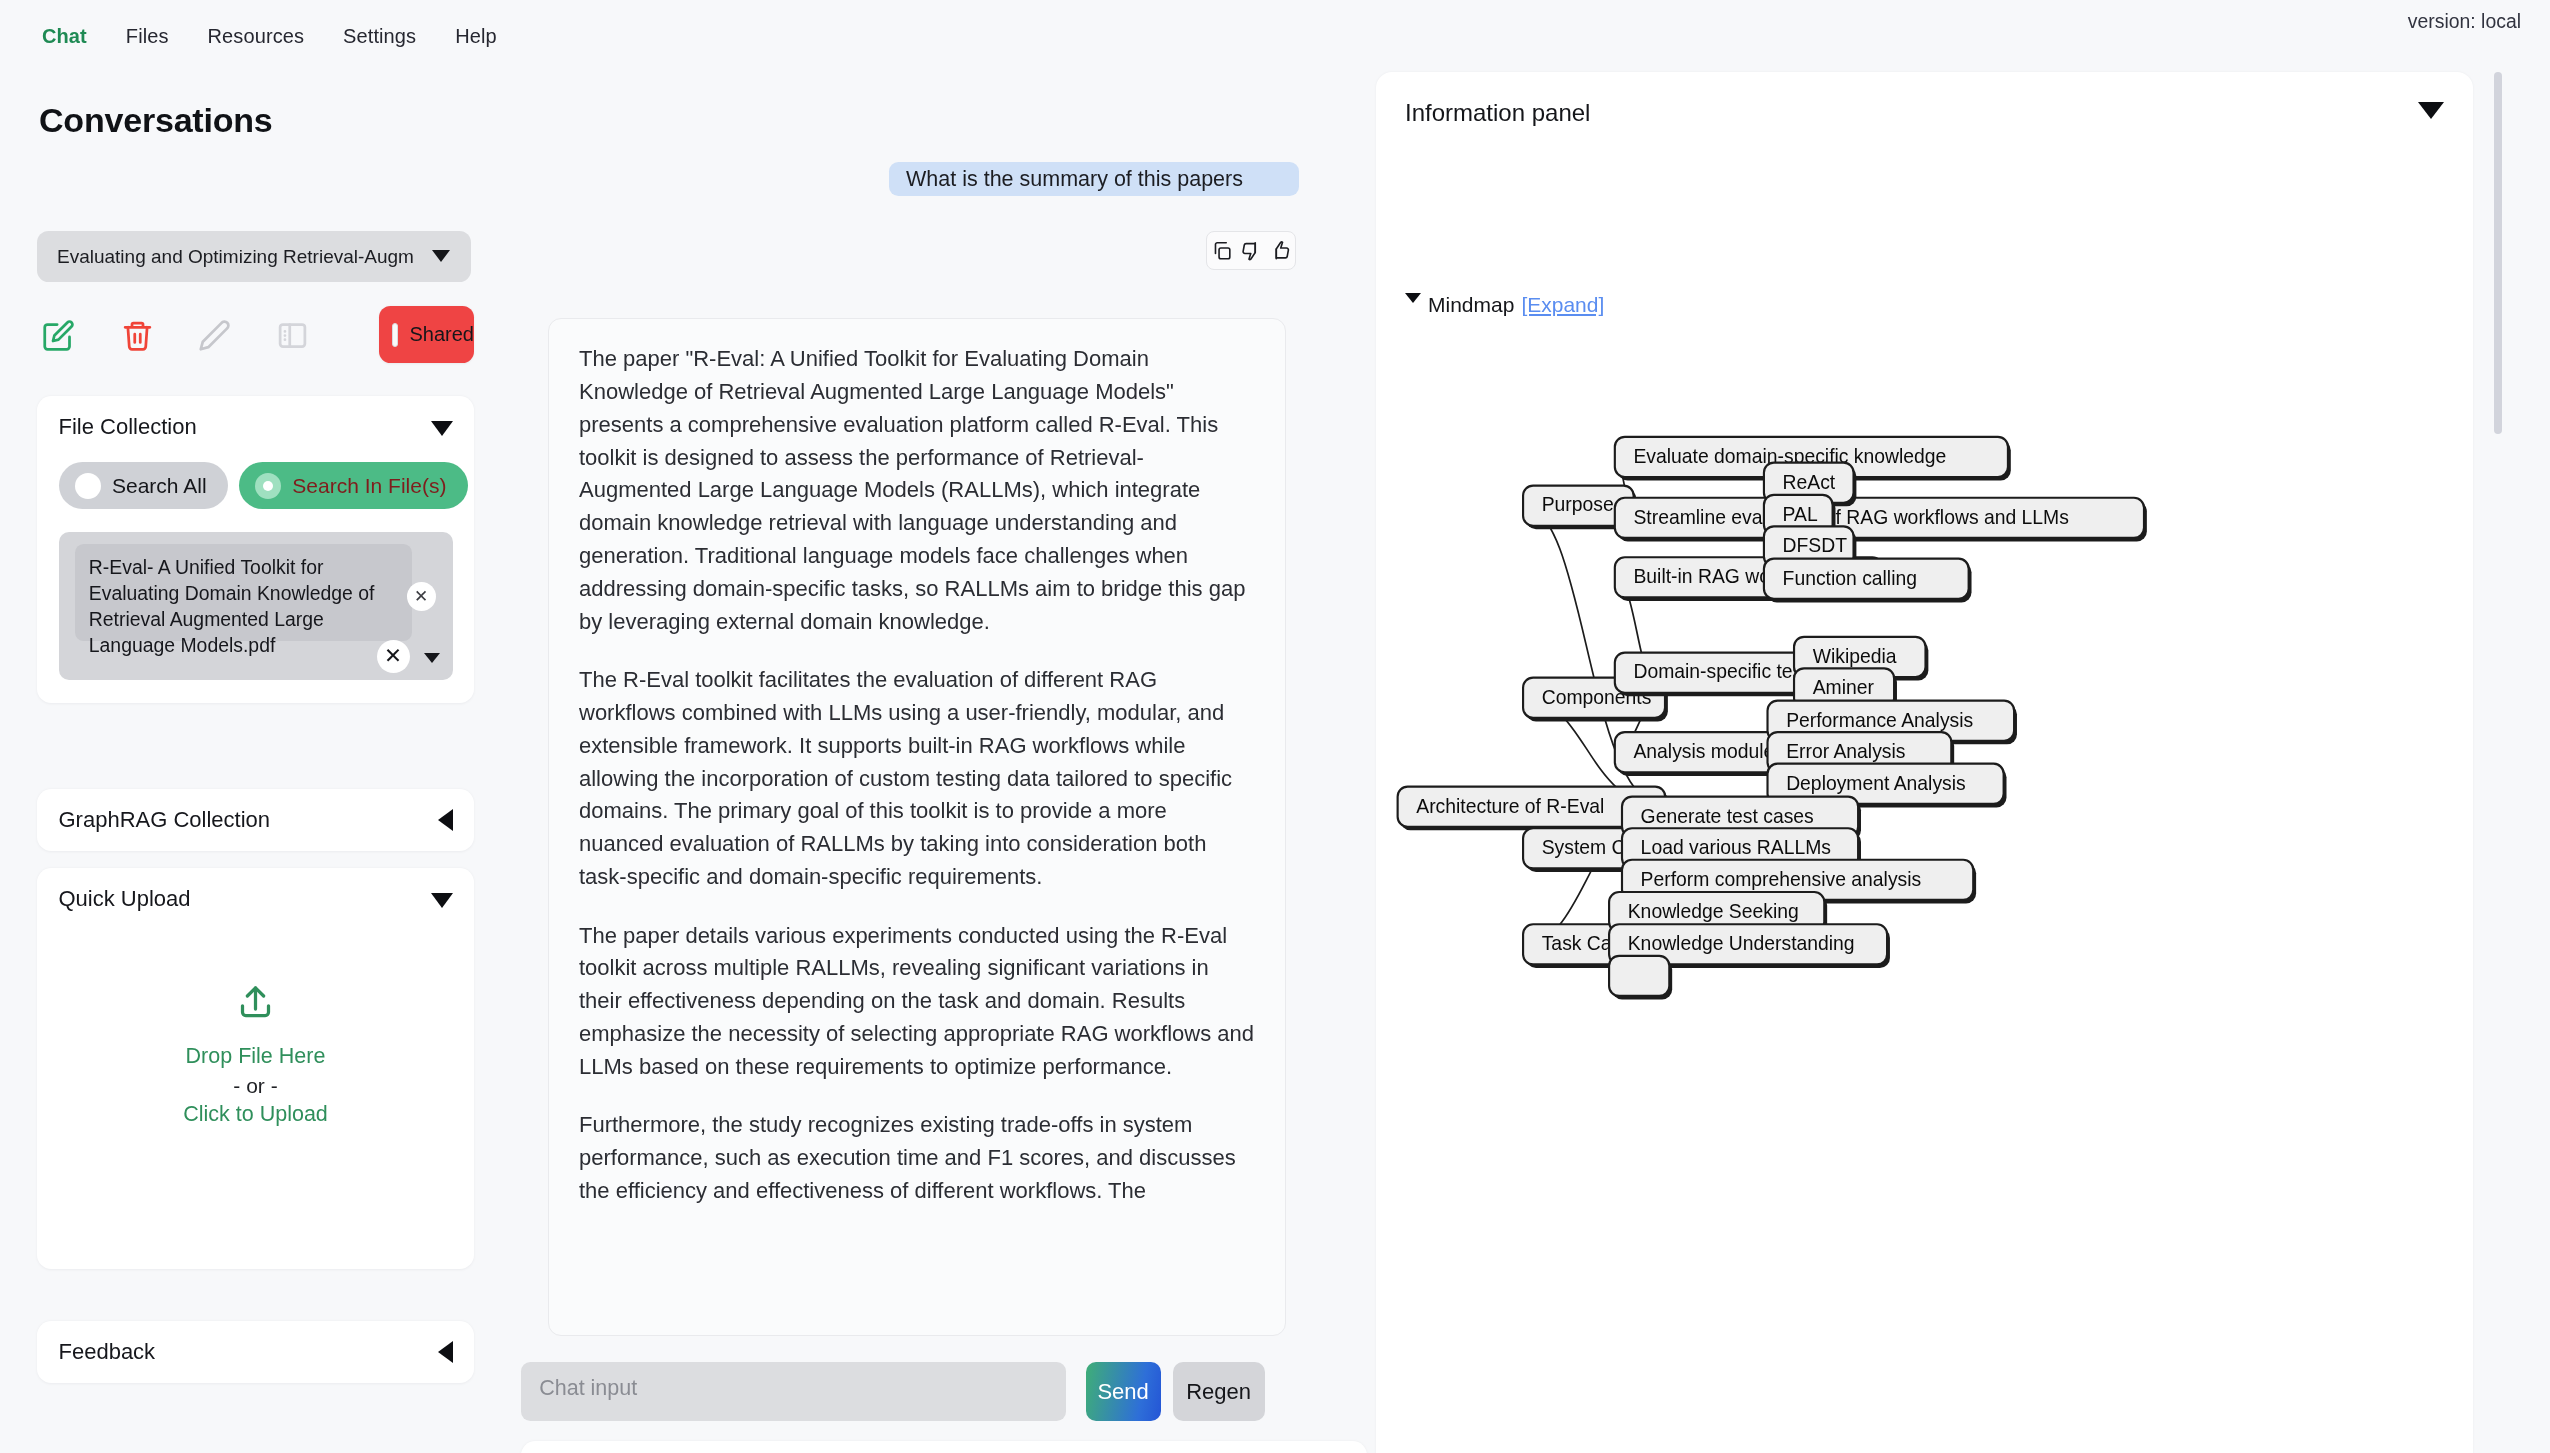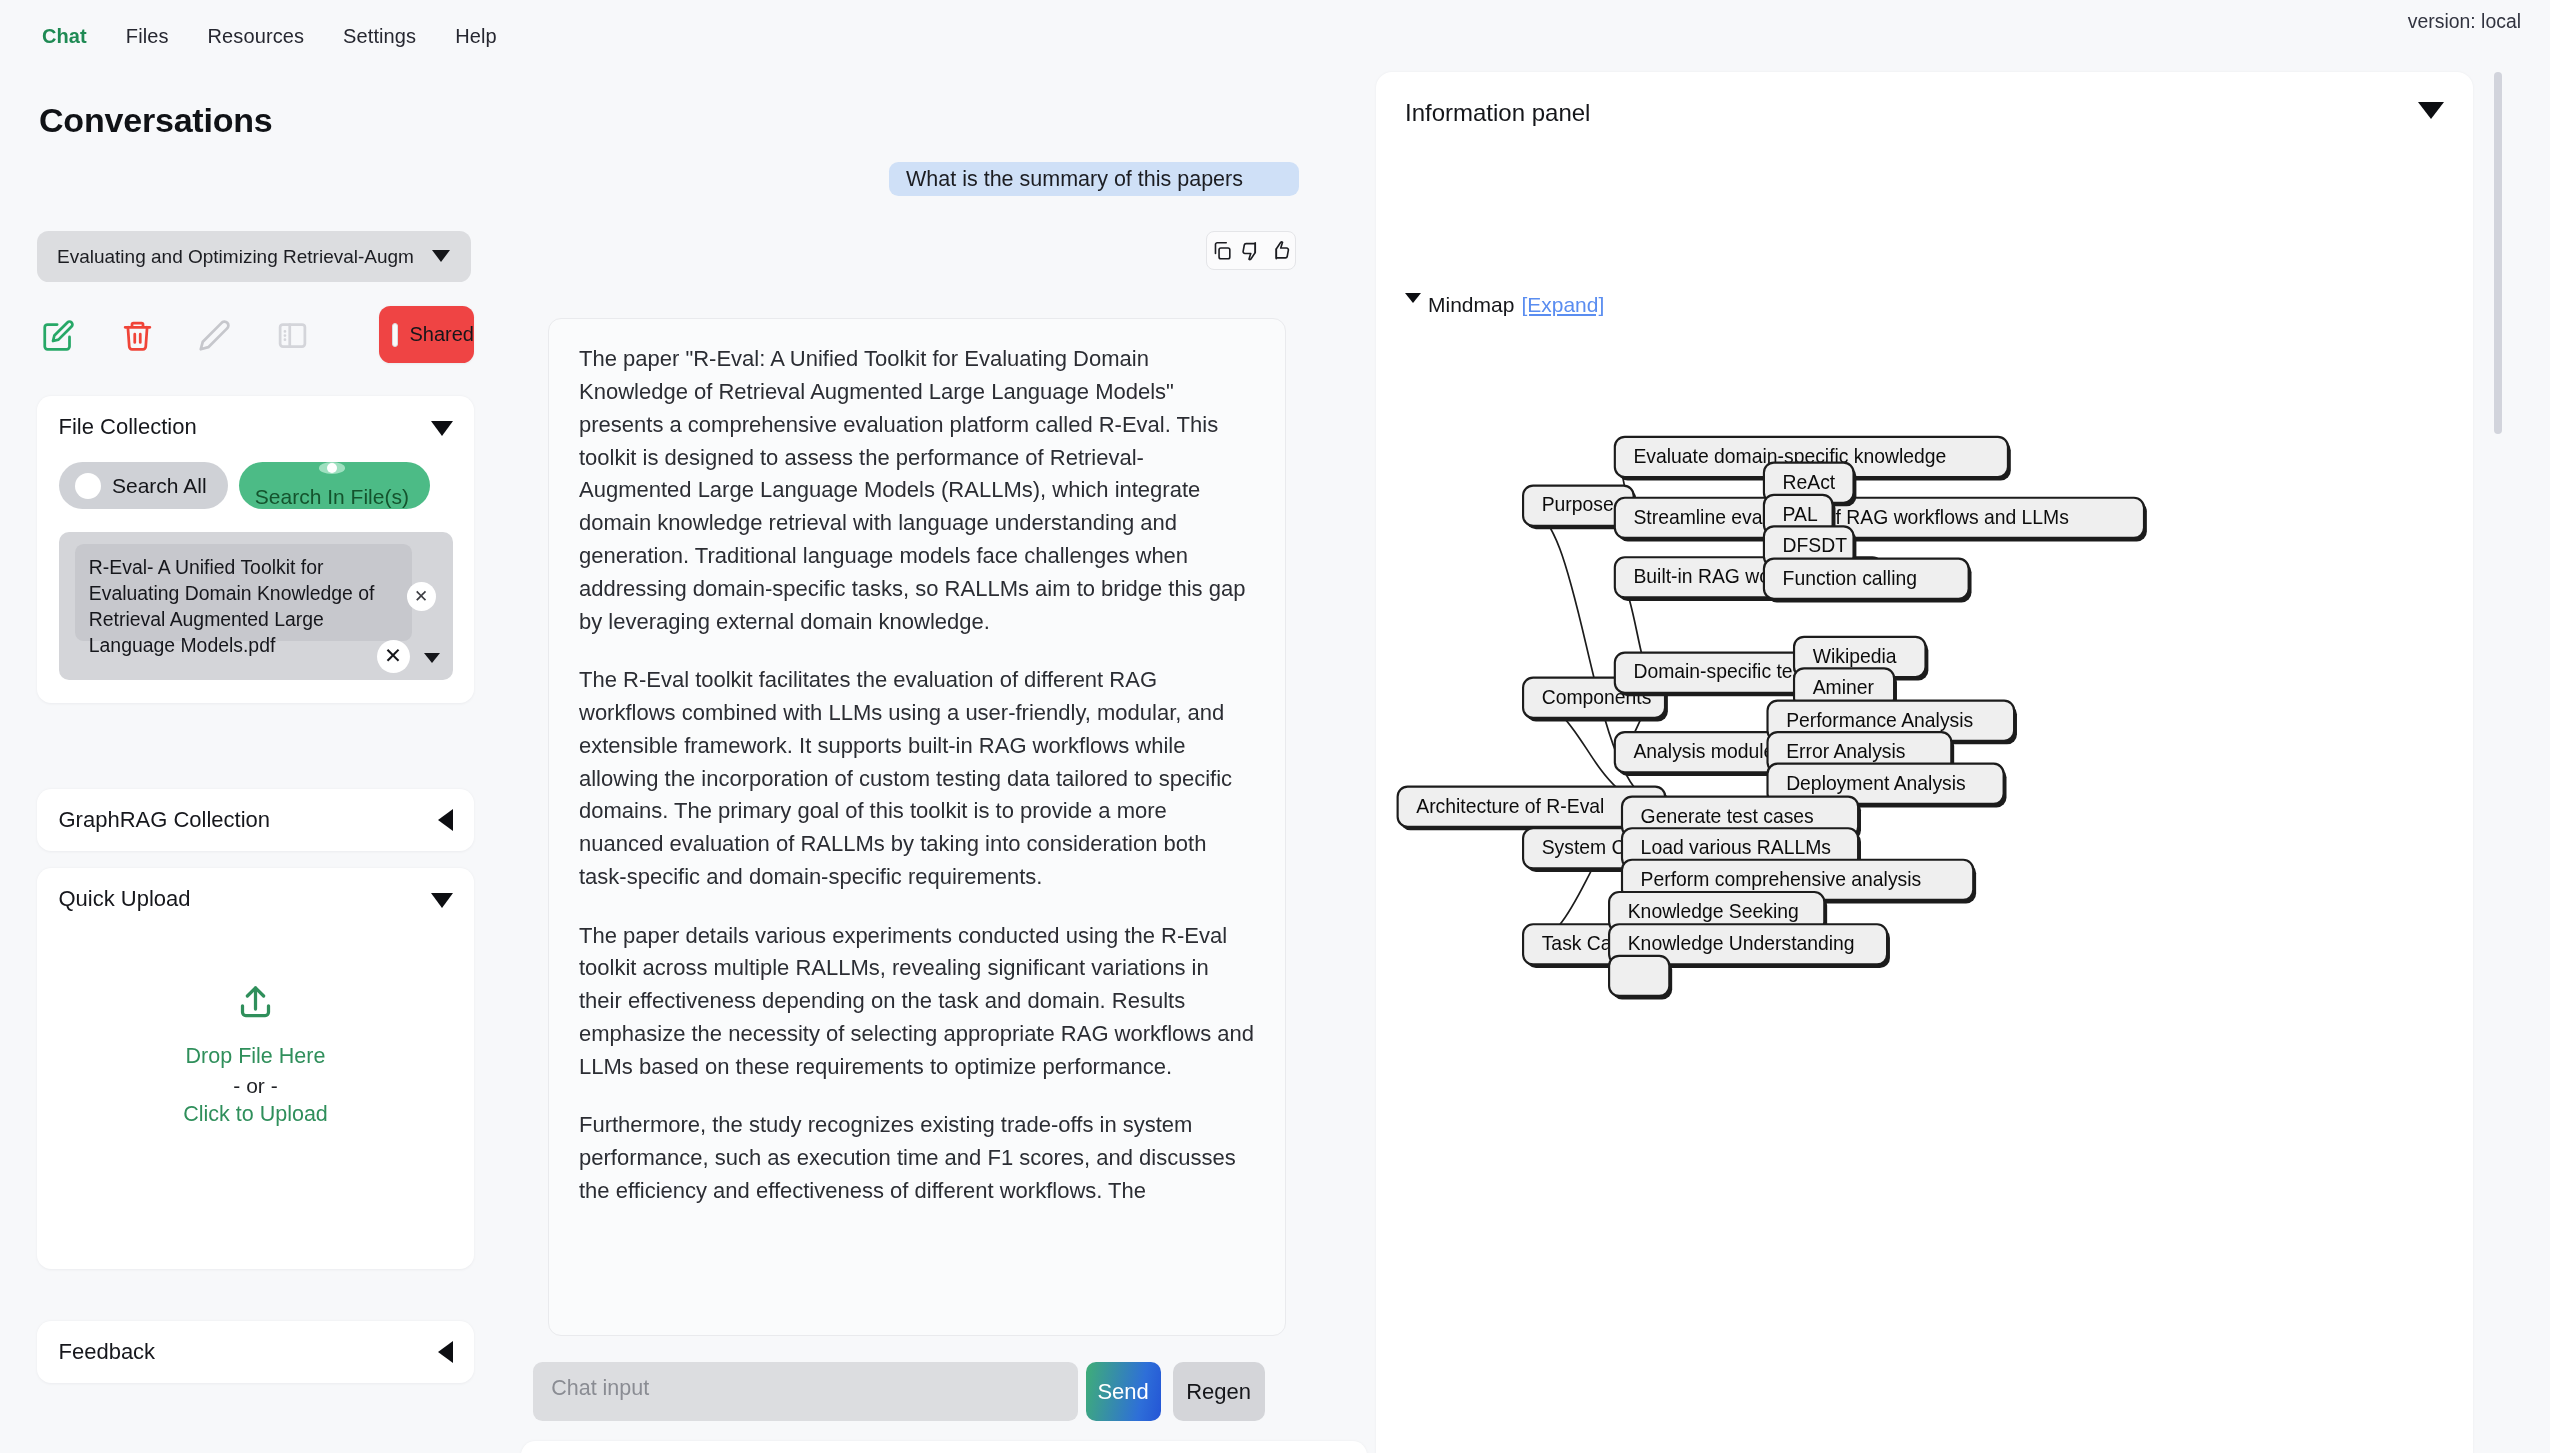--- a/index.html
+++ b/index.html
@@ -90,21 +90,21 @@
   #panel-file { top: 324px; height: 307px; }
   #searchmode {
     position: absolute; left: 21.5px; top: 66px;
     display: flex; gap: 10.8px;
   }
   .radio-pill {
     height: 47px; border-radius: 24px; display: flex; align-items: center;
     gap: 11.5px; padding: 0 21.5px 0 16px; font-size: 21px; cursor: pointer;
   }
   .radio-pill.off { background: #cfd1d6; color: #15161a; }
-  .radio-pill.on  { background: #4cbb86; color: #14532d; flex-direction: column; }
+  .radio-pill.on  { background: #4cbb86; color: #7f1d1d; }
   .dot-outer {
     width: 26px; height: 26px; border-radius: 50%;
     background: #ffffff; display: flex; align-items: center; justify-content: center;
   }
   .dot-outer.on { background: #9fe0c0; }
   .dot-inner { width: 10px; height: 10px; border-radius: 50%; background: #ffffff; }
   #file-listbox {
     position: absolute; left: 21.5px; top: 136px; width: 394px; height: 148px;
     background: #d4d5d9; border-radius: 10px;
   }
@@ -164,21 +164,21 @@
   }
   #assistant-card p {
     font-size: 22px; line-height: 1.49; color: #2b2d33; margin-bottom: 26px;
   }
 
   #inputrow { position: absolute; left: 18.6px; top: 1290px; width: 846px; height: 65px; }
   #chat-input {
     position: absolute; left: 0; top: 0; width: 545px; height: 59px;
     background: #dcdde0; border: none; border-radius: 9.3px;
     font-family: "Liberation Sans", sans-serif; font-size: 21.5px;
-    color: #1c1d22; padding: 14.3px 18.6px; resize: none; outline: none; margin-left: 12px;
+    color: #1c1d22; padding: 14.3px 18.6px; resize: none; outline: none;
   }
   #chat-input::placeholder { color: #8a8c93; }
   #send-btn {
     position: absolute; left: 565px; top: 0; width: 75px; height: 59px;
     border-radius: 10px; border: none; cursor: pointer;
     background: linear-gradient(100deg, #3fae77 0%, #2e6fd8 72%, #2455d6 100%);
     color: #ffffff; font-size: 22px; font-family: "Liberation Sans", sans-serif;
     display: flex; align-items: center; justify-content: center;
   }
   #regen-btn {

